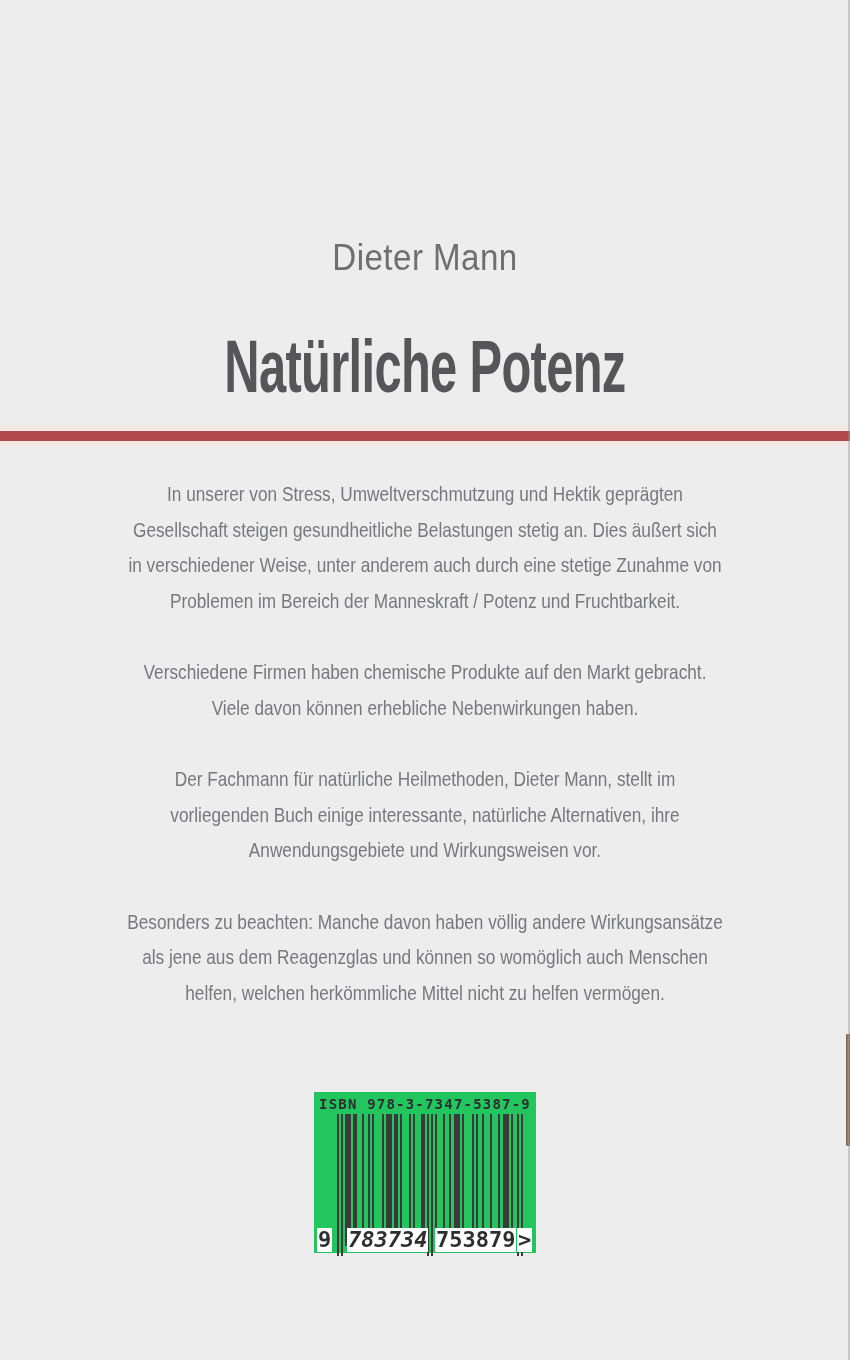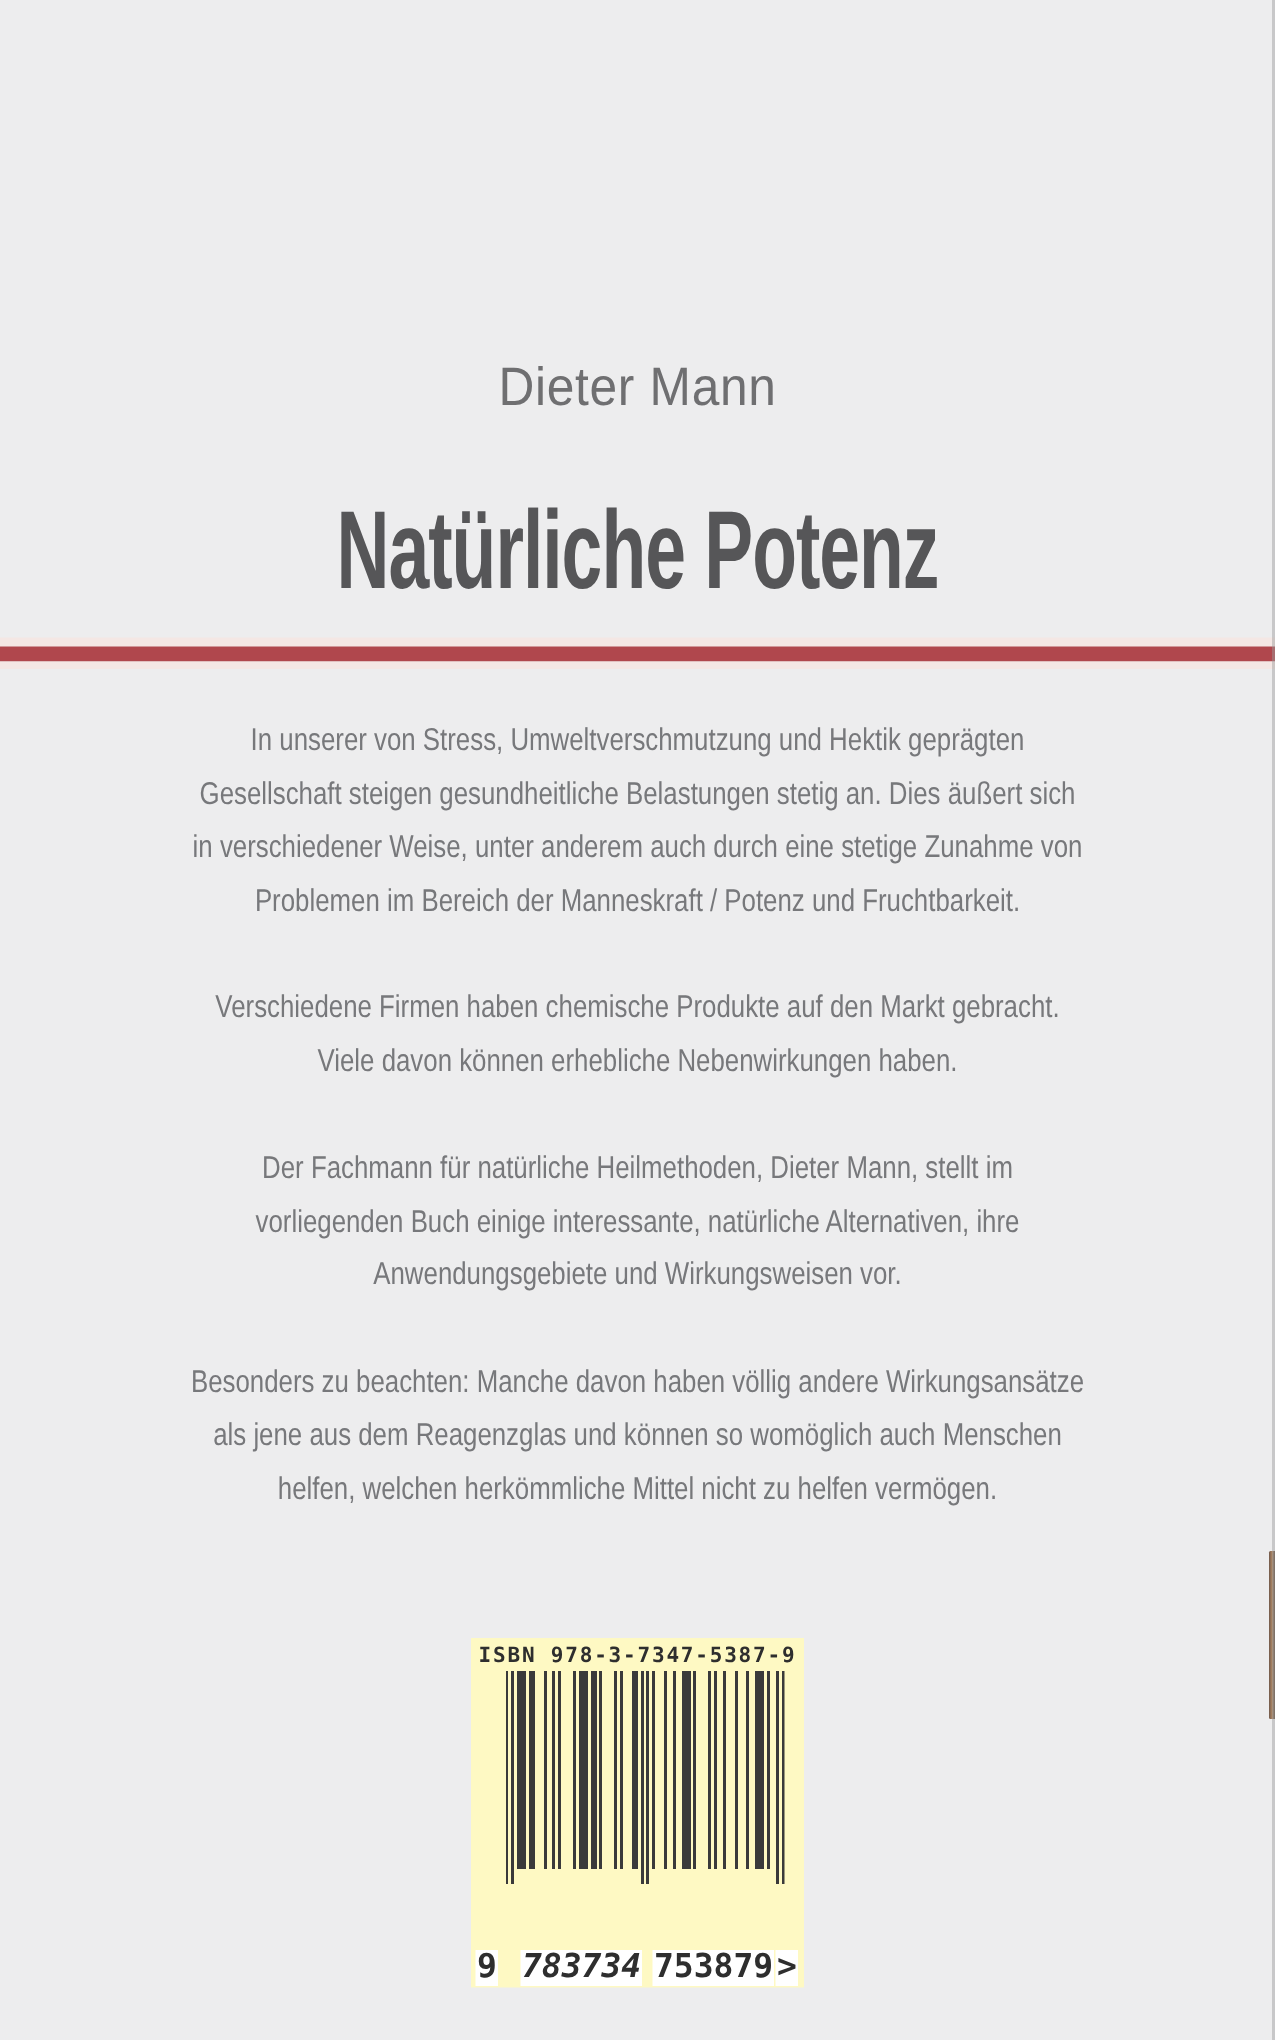--- a/index.html
+++ b/index.html
@@ -41,21 +41,21 @@
   .divider .halo-bottom{height:5px;background:var(--accent-halo);}
   .blurb{
     position:absolute;top:476px;left:0;width:100%;
     text-align:center;color:var(--body);
     font-size:21px;line-height:35.5px;
     transform:scaleX(.82);transform-origin:50% 0;
   }
   .blurb p{white-space:pre-line;margin:0 0 36px 0;}
   .barcode-box{
     position:absolute;left:50%;top:1092px;margin-left:-111px;
-    width:222px;height:233px;background:#fef9c3;
+    width:222px;height:161px;background:#22c55e;
   }
   .isbn-label{
     position:absolute;top:4px;left:0;width:100%;
     text-align:center;
     font-family:"DejaVu Sans Mono",monospace;
     font-size:14px;font-weight:bold;letter-spacing:1.2px;
     color:var(--bc-text);white-space:nowrap;
   }
   .bars{position:absolute;left:23px;top:22px;width:186px;height:142px;}
   .bars svg{display:block;width:100%;height:100%;}

